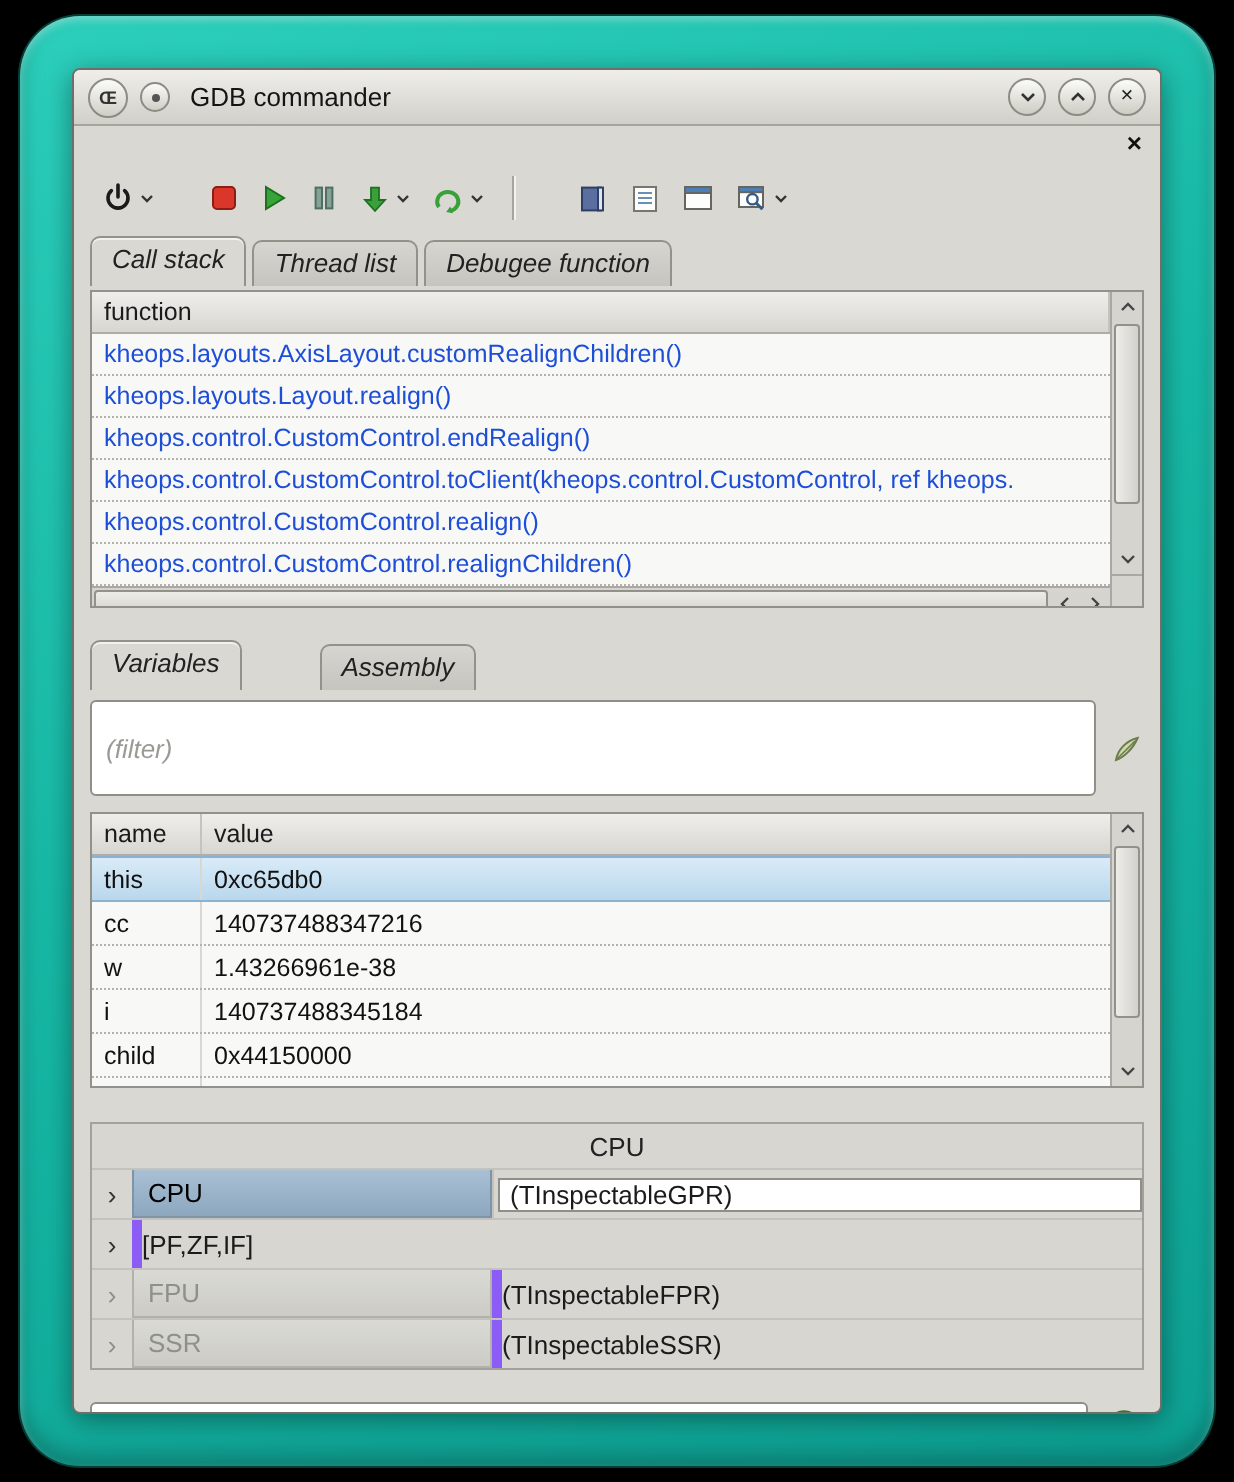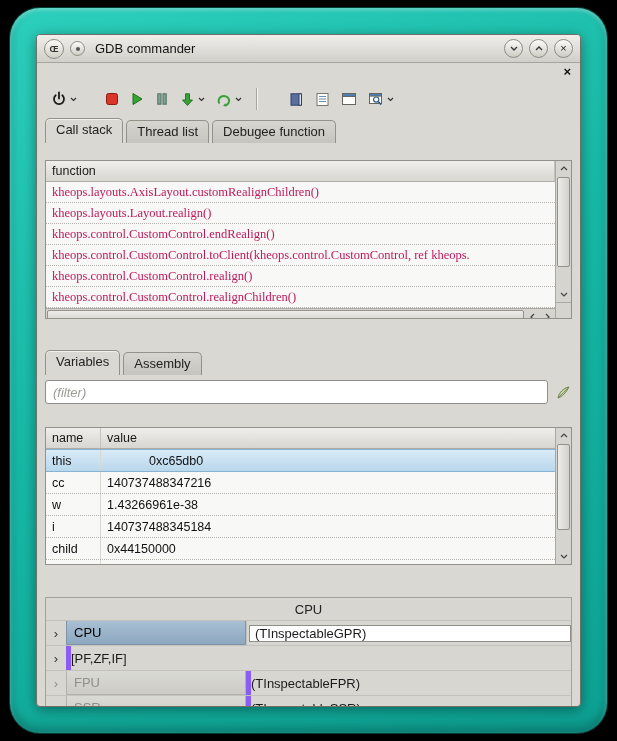--- a/index.html
+++ b/index.html
@@ -29,62 +29,62 @@
   .dockbar{height:16px;flex:0 0 16px;display:flex;justify-content:flex-end;align-items:center;padding:0 9px;}
   .dock-close{font-weight:bold;font-size:13px;color:#111;line-height:1;cursor:default;}
 
   
   .toolbar{height:40px;flex:0 0 40px;display:flex;align-items:center;padding:0 12px;gap:7px;}
   .tool{height:26px;display:flex;align-items:center;gap:3px;padding:0 2px;border-radius:3px;}
   .sep{width:0;height:22px;border-left:1px solid #a5a49e;border-right:1px solid #f3f2ed;margin:0 5px;}
   .tgap{width:10px;}
 
   
-  .tabs{display:flex;flex:0 0 23px;height:23px;padding-left:8px;position:relative;z-index:2;align-items:flex-end;}
+  .tabs{display:flex;flex:0 0 23px;height:23px;padding-left:8px;position:relative;z-index:2;align-items:flex-end;font-style:italic;}
   .tab{font-size:13px;padding:3px 10px 4px;border:1px solid #93928a;border-bottom:none;
        border-radius:5px 5px 0 0;margin-right:3px;background:linear-gradient(#d6d5d0,#c5c4be);
        color:#222;margin-bottom:-1px;}
   .tab.active{background:#d9d8d3;padding-bottom:6px;box-shadow:inset 0 1px 0 #f2f1ec;}
-  .tabs-mid{margin-top:14px;}
-
-  
-  .panel{margin:18px 8px;border:1px solid #93928a;background:#f8f8f6;display:flex;overflow:hidden;}
+  .tabs-mid{margin-top:14px;gap:36px;}
+
+  
+  .panel{margin:3px 8px;border:1px solid #93928a;background:#f8f8f6;display:flex;overflow:hidden;}
   .panel-main{flex:1;display:flex;flex-direction:column;overflow:hidden;min-width:0;}
   .grid-header{height:20px;flex:0 0 20px;display:flex;background:linear-gradient(#efeeea,#d7d6d1);
                border-bottom:1px solid #aeada7;font-size:12.5px;align-items:center;}
   .gh-cell{padding:0 6px;height:100%;display:flex;align-items:center;border-right:1px solid #c4c3bd;}
   .row{height:20px;flex:0 0 20px;display:flex;align-items:center;padding:0 6px;
-       font-size:12.5px;border-bottom:1px dotted #b3b2ac;white-space:nowrap;overflow:hidden;color:#be185d;font-family:Liberation Serif, serif;}
+       font-size:12.5px;border-bottom:1px dotted #b3b2ac;white-space:nowrap;overflow:hidden;color:#1d4ed8;}
   .filler{flex:1;background:#f8f8f6;}
 
   
   .vscroll{flex:0 0 15px;width:15px;border-left:1px solid #a9a8a2;background:#d5d4cf;
            display:flex;flex-direction:column;}
   .hscroll{height:15px;flex:0 0 15px;border-top:1px solid #a9a8a2;background:#d5d4cf;display:flex;}
   .sb-btn{width:15px;height:15px;flex:0 0 15px;display:flex;align-items:center;justify-content:center;}
   .vthumb{margin:1px;border:1px solid #92918b;border-radius:2px;
           background:linear-gradient(90deg,#edece8,#d2d1cc);}
   .hthumb{flex:1;margin:1px;border:1px solid #92918b;border-radius:2px;
           background:linear-gradient(#edece8,#d2d1cc);}
   .sb-space{flex:1;}
   .sb-corner{height:15px;flex:0 0 15px;border-top:1px solid #a9a8a2;background:#d5d4cf;}
 
   
   .filter-row{display:flex;align-items:center;margin:6px 8px 5px;gap:7px;}
   .filter-input{flex:1;height:22px;border:1px solid #8f8e88;border-radius:3px;background:#fff;
-                padding:0 7px;font-size:13px;font-family:"Liberation Sans",sans-serif;outline:none;color:#222;}
+                padding:12px 7px;font-size:13px;font-family:"Liberation Sans",sans-serif;outline:none;color:#222;}
   .filter-input::placeholder{color:#9a9a95;font-style:italic;}
   .vars-panel{height:136px;flex:0 0 136px;}
   .vrow{height:21px;flex:0 0 21px;display:flex;font-size:12.5px;border-bottom:1px dotted #b3b2ac;
         align-items:stretch;color:#111;}
   .vcell{display:flex;align-items:center;padding:0 6px;overflow:hidden;white-space:nowrap;}
   .vcell.name{width:42px;flex:0 0 42px;border-right:1px solid #d8d7d2;}
   .vcell.value{flex:1;}
   .vrow.selected{background:linear-gradient(#d9ebf8,#b9d7ec);border-top:1px solid #8ab3d2;
-                 border-bottom:1px solid #8ab3d2;height:21px;gap:42px;}
+                 border-bottom:1px solid #8ab3d2;height:21px;}
   .cs-panel{height:157px;flex:0 0 157px;}
 
   
   .cpu-box{margin:14px 8px 0;border:1px solid #a2a19b;background:#d7d6d1;flex:0 0 auto;}
   .cpu-title{height:22px;display:flex;align-items:center;justify-content:center;font-size:13px;color:#222;}
   .cpu-row{display:grid;grid-template-columns:20px 180px 1fr;height:24px;border-top:1px solid #c3c2bd;
            align-items:stretch;}
   .cpu-arrow{display:flex;align-items:center;justify-content:center;font-size:13px;color:#333;}
   .cpu-name{display:flex;align-items:center;padding-left:7px;font-size:13px;
             background:linear-gradient(#dadad5,#cccbc6);border:1px solid #b2b1ab;border-top:none;color:#111;}

